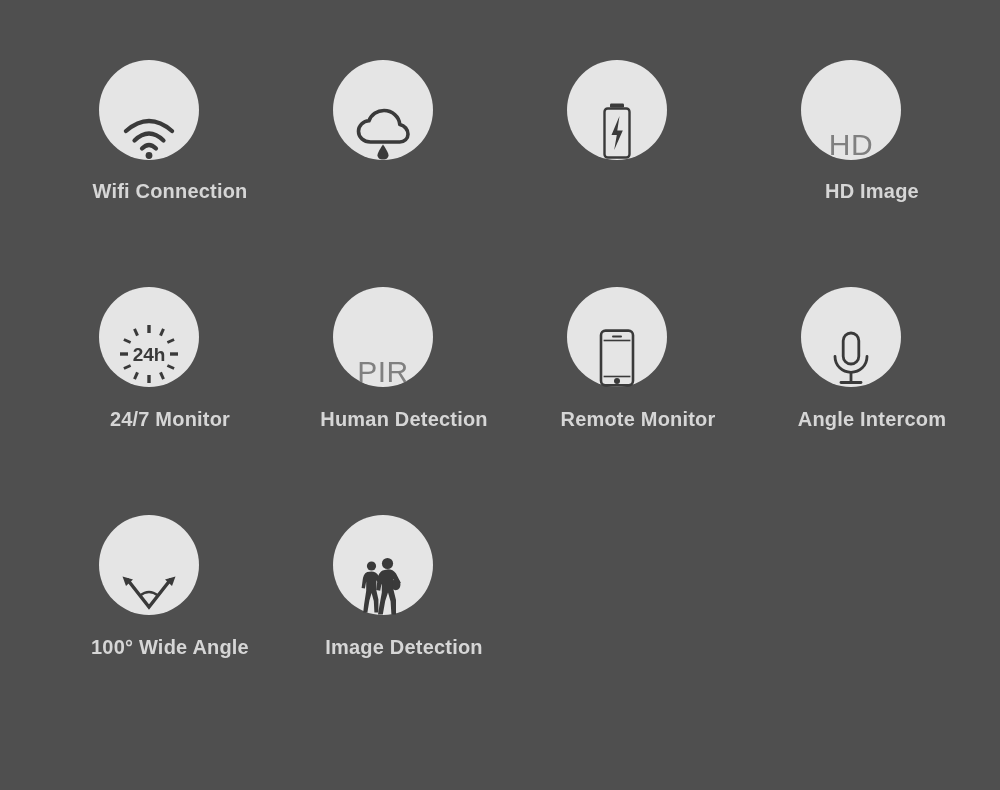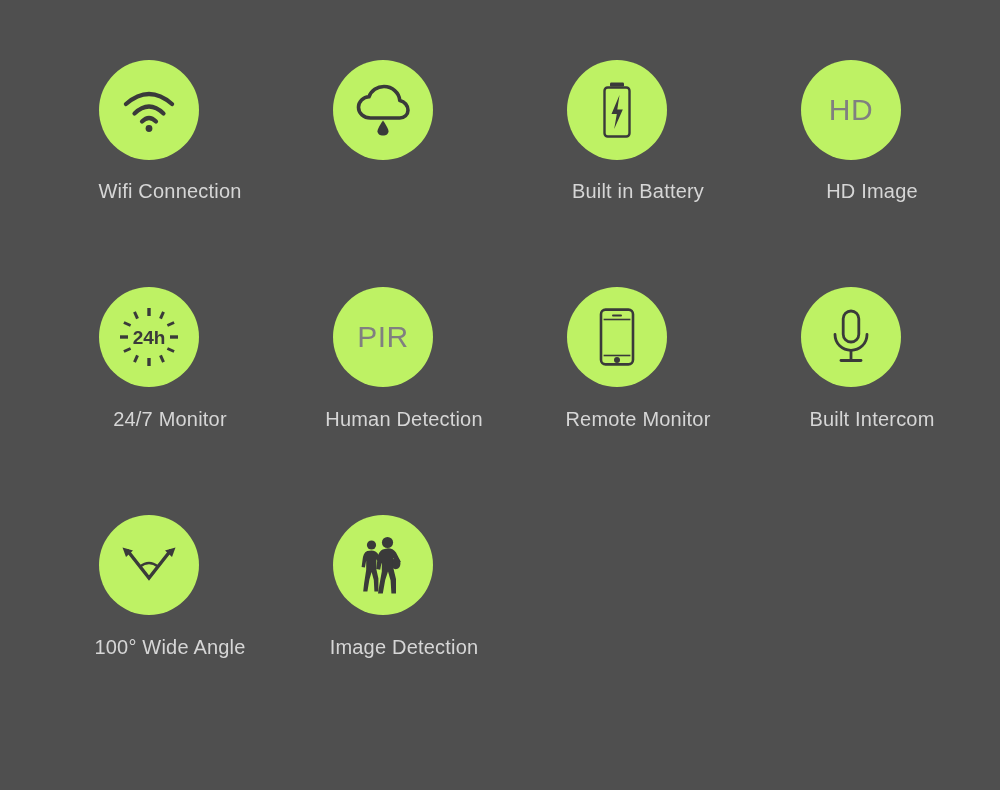--- a/index.html
+++ b/index.html
@@ -22,40 +22,40 @@
     display:flex;
     flex-direction:column;
     align-items:center;
     justify-content:flex-start;
     width:100%;
     padding-top:12px;
   }
   .icon-circle {
     width:100px; height:100px;
     border-radius:50%;
-    background:#bef264;
+    background:#e5e5e5;
     display:flex;
-    align-items:center;
+    align-items:flex-end;
     justify-content:center;
     flex:0 0 auto;
   }
   .icon-circle svg { display:block; }
   .icon-text {
     font-size:30px;
     letter-spacing:0.5px;
     color:#808080;
     font-weight:400;
     line-height:1;
     font-family:"Liberation Sans", sans-serif;
   }
   .feature-label {
     margin-top:19px;
     font-size:20px;
     color:#d6d6d6;
-    font-weight:400;
+    font-weight:700;
     letter-spacing:0.2px;
     white-space:nowrap;
     text-align:center;
     line-height:1.2;
     margin-left:42px;
   }
   
   .row-2 .feature-label { margin-top:20px; }
   .row-3 .feature-label { margin-top:20px; }
 </style>
@@ -97,21 +97,20 @@
   <div class="feature-cell row-1">
     <div class="icon-circle">
       <span>
         <svg width="40" height="58" viewBox="0 0 40 58">
           <rect x="13" y="1.5" width="14" height="4" rx="1.2" fill="#3a3a3a"></rect>
           <rect x="7.5" y="6.5" width="25" height="49" rx="3.2" fill="none" stroke="#3a3a3a" stroke-width="2.4"></rect>
           <path d="M22.5 14 L14.5 33 L19.8 33 L17.2 48 L25.8 28.5 L20.3 28.5 Z" fill="#3a3a3a"></path>
         </svg>
       </span>
     </div>
-    <div class="feature-label">Built in Battery</div>
   </div>
 
   <div class="feature-cell row-1">
     <div class="icon-circle">
       <span class="icon-text">HD</span>
     </div>
     <div class="feature-label">HD Image</div>
   </div>
 
   <div class="feature-cell row-2">
@@ -166,21 +165,21 @@
     <div class="icon-circle">
       <span>
         <svg width="48" height="56" viewBox="0 0 48 56">
           <rect x="16.2" y="2" width="15.6" height="31" rx="7.8" fill="none" stroke="#3a3a3a" stroke-width="2.8"></rect>
           <path d="M8 25.5 C8 34.6 15.2 41.3 24 41.3 C32.8 41.3 40 34.6 40 25.5" fill="none" stroke="#3a3a3a" stroke-width="2.8" stroke-linecap="round"></path>
           <line x1="24" y1="41.3" x2="24" y2="50.5" stroke="#3a3a3a" stroke-width="2.8"></line>
           <line x1="14" y1="51.5" x2="34" y2="51.5" stroke="#3a3a3a" stroke-width="2.8" stroke-linecap="round"></line>
         </svg>
       </span>
     </div>
-    <div class="feature-label">Built Intercom</div>
+    <div class="feature-label">Angle Intercom</div>
   </div>
 
 
   <div class="feature-cell row-3">
     <div class="icon-circle">
       <span>
         <svg width="56" height="42" viewBox="0 0 56 42">
           <path d="M6 6 L28 34 L50 6" fill="none" stroke="#3a3a3a" stroke-width="3.4" stroke-linejoin="miter" stroke-linecap="butt"></path>
           <path d="M1.5 3.5 L12 6.5 L5 13 Z" fill="#3a3a3a"></path>
           <path d="M54.5 3.5 L44 6.5 L51 13 Z" fill="#3a3a3a"></path>

